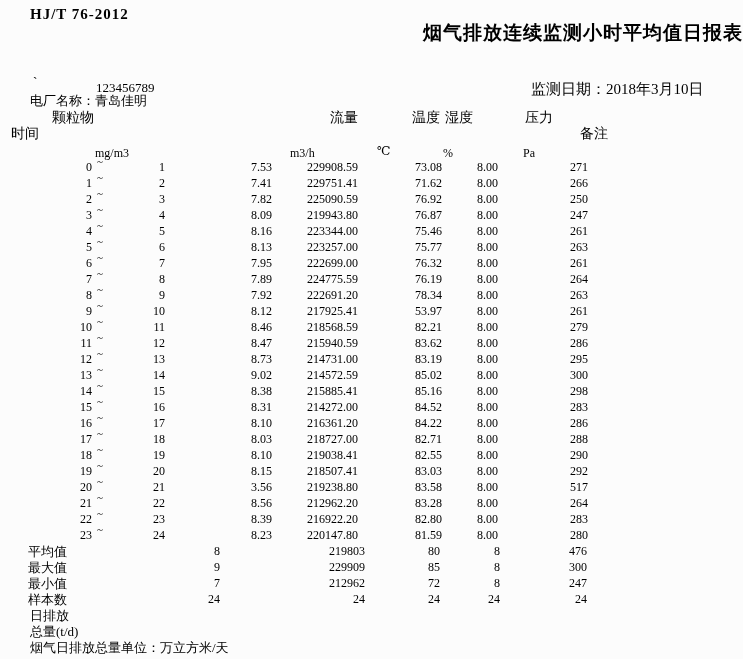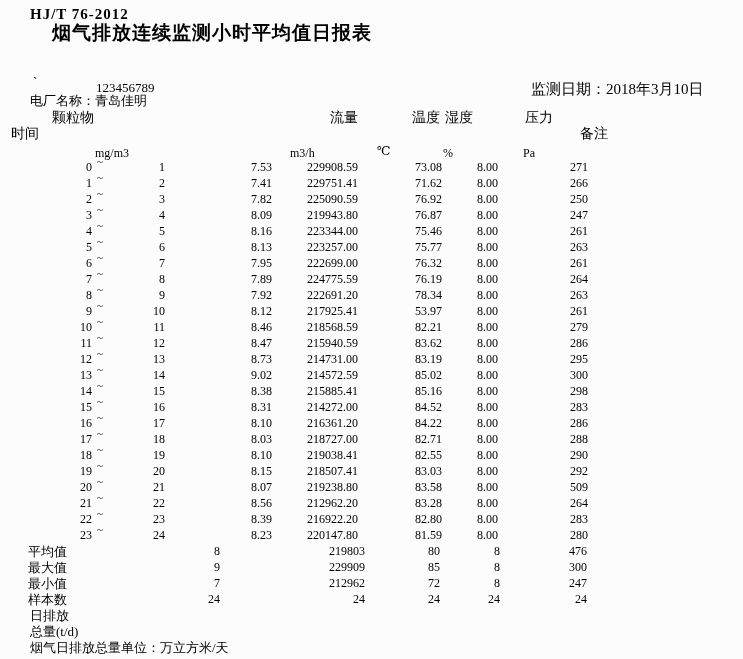--- a/index.html
+++ b/index.html
@@ -3,21 +3,21 @@
 <meta charset="utf-8">
 <style>
   html,body{margin:0;padding:0;}
   body{
     width:743px;height:659px;position:relative;overflow:hidden;
     background:#fcfcfc;color:#000;
     font-family:"Liberation Serif","DejaVu Serif",serif;
   }
   .abs{position:absolute;white-space:pre;}
   #std-code{left:30px;top:6px;font-size:15px;font-weight:bold;letter-spacing:1px;}
-  #title{left:52px;top:20px;width:691px;text-align:left;font-size:19px;font-weight:bold;letter-spacing:1px;}
+  #title{left:52px;top:20px;width:691px;text-align:right;font-size:19px;font-weight:bold;letter-spacing:1px;}
   #plant{left:30px;top:48px;font-size:13px;margin-top:44px;}
   #tick{left:33px;top:74px;font-size:13px;}
   #serial{left:96px;top:80px;font-size:13px;}
   #mdate{left:531px;top:80px;font-size:15px;}
   .h1{top:109px;font-size:14px;}
   .h2{top:125px;font-size:14px;}
   .hu{top:146px;font-size:12px;}
   #h-pm{left:52px;}
   #h-flow{left:330px;}
   #h-temp{left:412px;}
@@ -297,25 +297,25 @@
     <span class="cell c-flow">218507.41</span>
     <span class="cell c-temp">83.03</span>
     <span class="cell c-hum">8.00</span>
     <span class="cell c-rem">292</span>
   </div>
 
   <div class="trow" style="top: 320px;">
     <span class="cell c-from">20</span>
     <span class="cell c-tilde">~</span>
     <span class="cell c-to">21</span>
-    <span class="cell c-pm">8.07</span>
+    <span class="cell c-pm">3.56</span>
     <span class="cell c-flow">219238.80</span>
     <span class="cell c-temp">83.58</span>
     <span class="cell c-hum">8.00</span>
-    <span class="cell c-rem">509</span>
+    <span class="cell c-rem">517</span>
   </div>
 
   <div class="trow" style="top: 336px;">
     <span class="cell c-from">21</span>
     <span class="cell c-tilde">~</span>
     <span class="cell c-to">22</span>
     <span class="cell c-pm">8.56</span>
     <span class="cell c-flow">212962.20</span>
     <span class="cell c-temp">83.28</span>
     <span class="cell c-hum">8.00</span>

